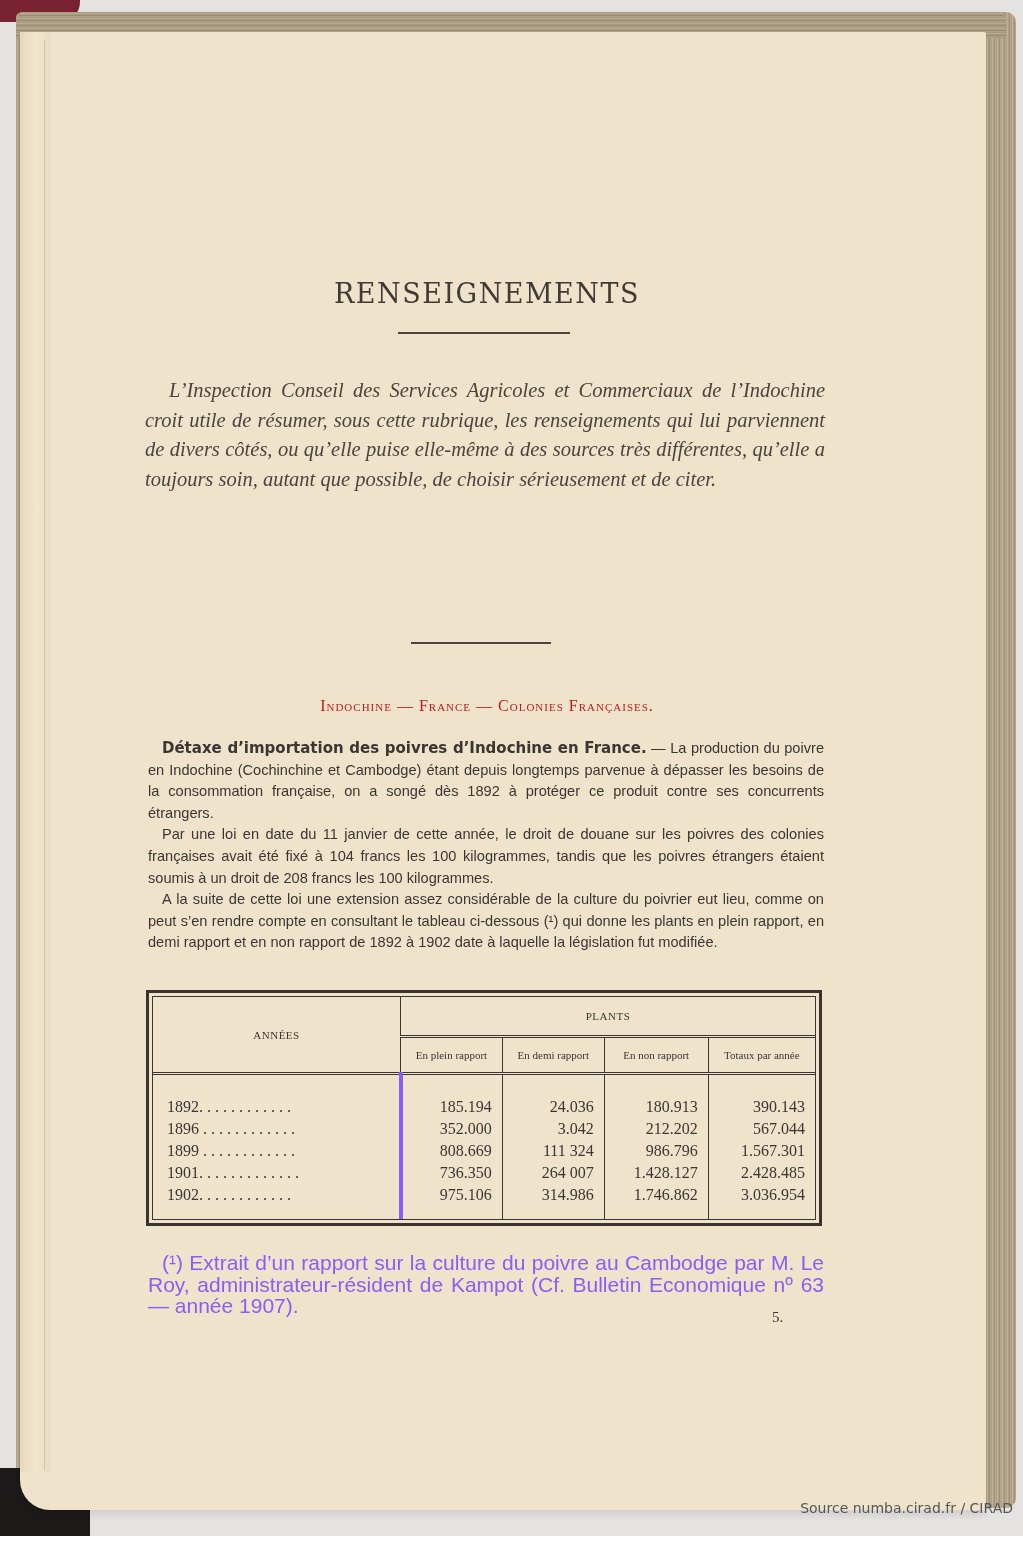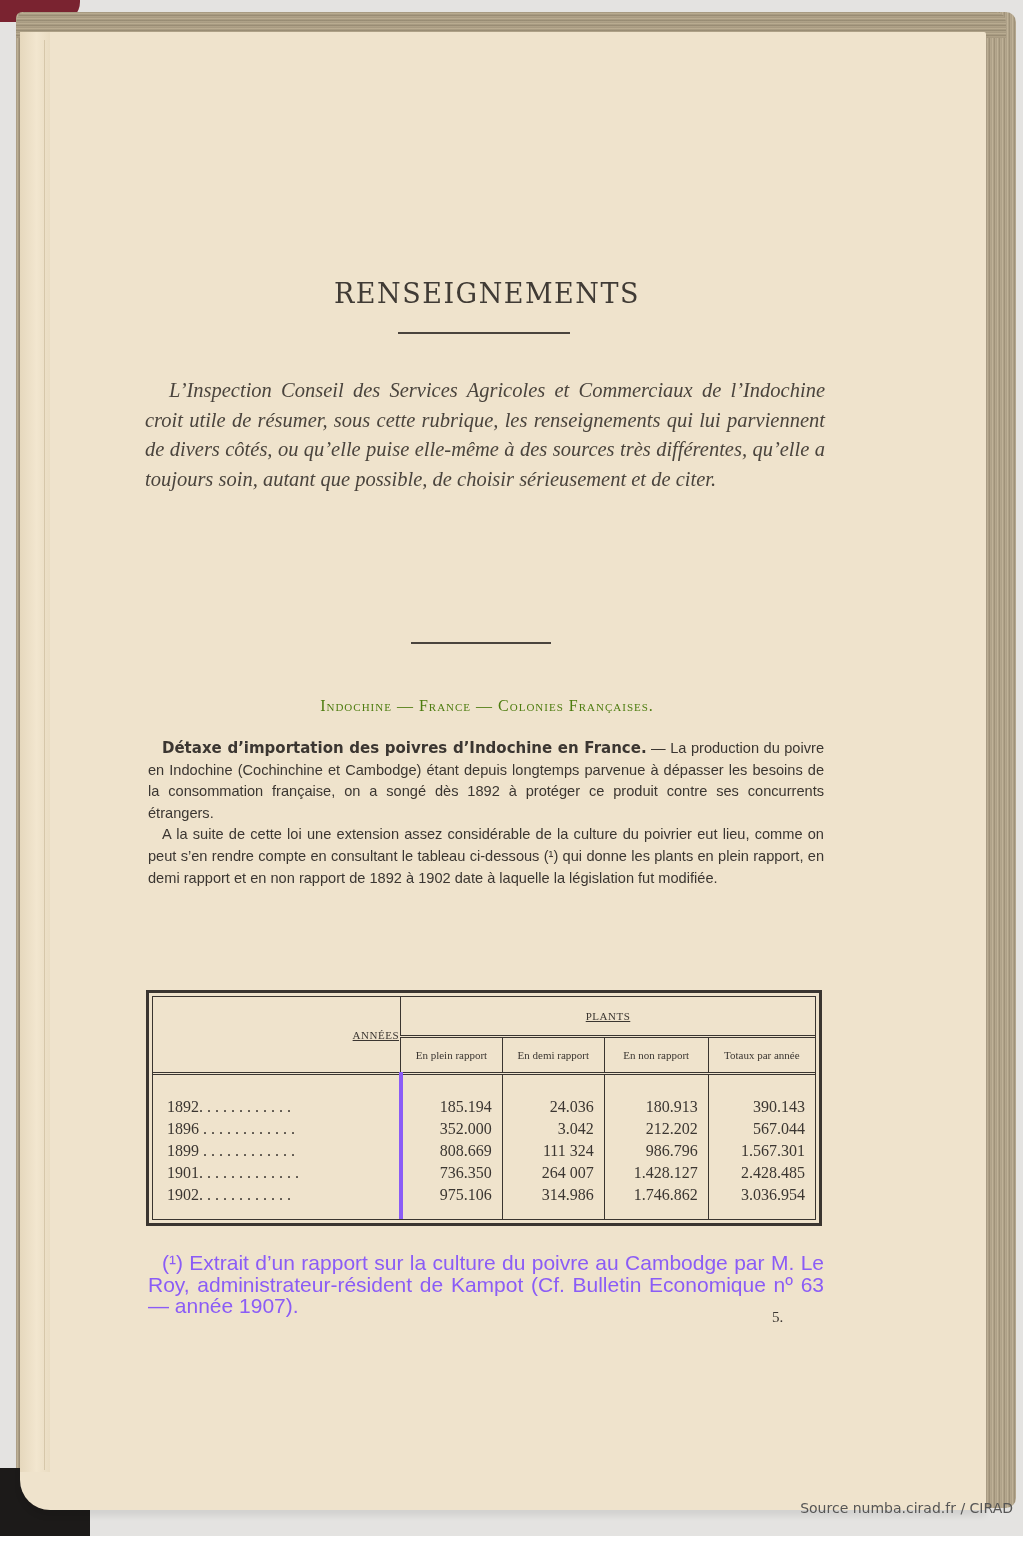--- a/index.html
+++ b/index.html
@@ -12,34 +12,34 @@
   .page { position:absolute; left:20px; top:32px; width:966px; height:1478px; background:#efe3cc; border-radius:4px 2px 2px 30px; box-shadow: 0 6px 6px rgba(0,0,0,0.08); }
   .gutter { position:absolute; left:20px; top:32px; width:30px; height:1440px; background:linear-gradient(90deg,#e6d8bd,#f2e6cf 55%,#e9dcc2); }
   .gutter-line { position:absolute; left:44px; top:40px; width:1px; height:1430px; background:#d6c7aa; }
   .source { position:absolute; right:10px; top:1500px; font-family:"DejaVu Sans", sans-serif; font-size:14px; color:#555; }
   .title { position:absolute; left:0; width:974px; top:260px; text-align:center; font-size:27px; letter-spacing:1.5px; font-family:"DejaVu Serif", serif; font-weight:normal; color:#403b35; }
   .rule { position:absolute; height:1.5px; background:#4a443d; }
   .intro { position:absolute; left:145px; width:680px; top:376px; font-style:italic; font-size:20.5px; line-height:29.5px; text-align:justify; color:#4a443d; font-family:"Liberation Serif", serif; }
   .intro p { margin:0; text-indent:24px; }
   .intro p:first-child { text-indent:24px; }
   .intro .upright { font-style:normal; }
-  .section-title { position:absolute; left:0; width:974px; top:697px; text-align:center; font-size:16px; letter-spacing:1px; font-variant:small-caps; color:#4d7c0f; }
+  .section-title { position:absolute; left:0; width:974px; top:697px; text-align:center; font-size:16px; letter-spacing:1px; font-variant:small-caps; color:#b91c1c; }
   .body-text { position:absolute; left:148px; width:676px; top:738px; font-size:14.6px; line-height:21.6px; text-align:justify; color:#3b3631; font-family:"Liberation Sans", sans-serif; }
   .body-text p { margin:0; text-indent:14px; }
   .body-text b { font-family:"DejaVu Sans", sans-serif; font-size:15px; }
 
   .table-wrap { position:absolute; left:146px; top:990px; width:676px; height:236px; border:3px solid #3a3530; box-sizing:border-box; }
   .table-inner { position:absolute; left:3px; top:3px; right:3px; bottom:3px; border:1px solid #3a3530; }
   table.data { border-collapse:collapse; width:100%; height:100%; font-family:"Liberation Serif", serif; color:#3b3631; }
   table.data th { font-weight:normal; font-size:11px; }
   .col-years { width:245px; border-right:1px solid #3a3530; }
-  .plants-hdr { height:36px; border-bottom:3px double #3a3530; text-align:center; font-size:11px; letter-spacing:0.5px;text-decoration:underline; }
+  .plants-hdr { height:36px; border-bottom:3px double #3a3530; text-align:center; font-size:11px; letter-spacing:0.5px; }
   .sub-hdr { height:32px; font-size:11px; text-align:center; border-right:1px solid #3a3530; border-bottom:3px double #3a3530; }
   .sub-hdr:last-child { border-right:none; }
-  .years-hdr { border-bottom:3px double #3a3530; text-align:right; font-size:11px; letter-spacing:0.5px;text-decoration:underline; }
+  .years-hdr { border-bottom:3px double #3a3530; text-align:center; font-size:11px; letter-spacing:0.5px; }
   td.year { font-size:16px; padding-left:14px; border-right:4px solid #8b5cf6; white-space:nowrap; }
   td.num { font-size:16px; text-align:right; padding-right:10px; border-right:1px solid #3a3530; }
   td.num.last { border-right:none; }
   tr.body-row td { height:20px; line-height:19px; }
   tr.spacer td { height:18px; }
   tr.spacer-end td { height:auto; }
 
   .footnote { position:absolute; left:148px; width:676px; top:1252px; font-size:21px; line-height:21.6px; color:#8b5cf6; font-family:"Liberation Sans", sans-serif; text-align:justify; }
   .footnote p { margin:0; text-indent:14px; }
   .pagenum { position:absolute; left:772px; top:1309px; font-size:15px; color:#3b3631; }
@@ -62,20 +62,21 @@
 
 <div class="intro">
   <p><span>L’Inspection Conseil des Services Agricoles et Commerciaux de l’Indochine croit utile de résumer, sous cette rubrique, les renseignements qui lui parviennent de divers côtés, ou qu’elle puise elle-même à des sources très différentes, qu’elle a toujours soin, autant que possible, de choisir sérieusement et de citer.</span></p>
 </div>
 <div class="rule" style="left:411px; top:642px; width:140px;"></div>
 
 <div class="section-title">Indochine — France — Colonies Françaises.</div>
 
 <div class="body-text">
   <p><b>Détaxe d’importation des poivres d’Indochine en France.</b><span> — La production du poivre en Indochine (Cochinchine et Cambodge) étant depuis longtemps parvenue à dépasser les besoins de la consommation française, on a songé dès 1892 à protéger ce produit contre ses concurrents étrangers.</span></p>
+  <p>Par une loi en date du 11 janvier de cette année, le droit de douane sur les poivres des colonies françaises avait été fixé à 104 francs les 100 kilogrammes, tandis que les poivres étrangers étaient soumis à un droit de 208 francs les 100 kilogrammes.</p>
   <p>A la suite de cette loi une extension assez considérable de la culture du poivrier eut lieu, comme on peut s’en rendre compte en consultant le tableau ci-dessous (¹) qui donne les plants en plein rapport, en demi rapport et en non rapport de 1892 à 1902 date à laquelle la législation fut modifiée.</p>
 </div>
 
 <div class="table-wrap">
   <div class="table-inner">
     <table class="data">
       <tbody>
           <tr>
         <th class="col-years years-hdr" rowspan="2">ANNÉES</th>
         <th class="plants-hdr" colspan="4">PLANTS</th>

